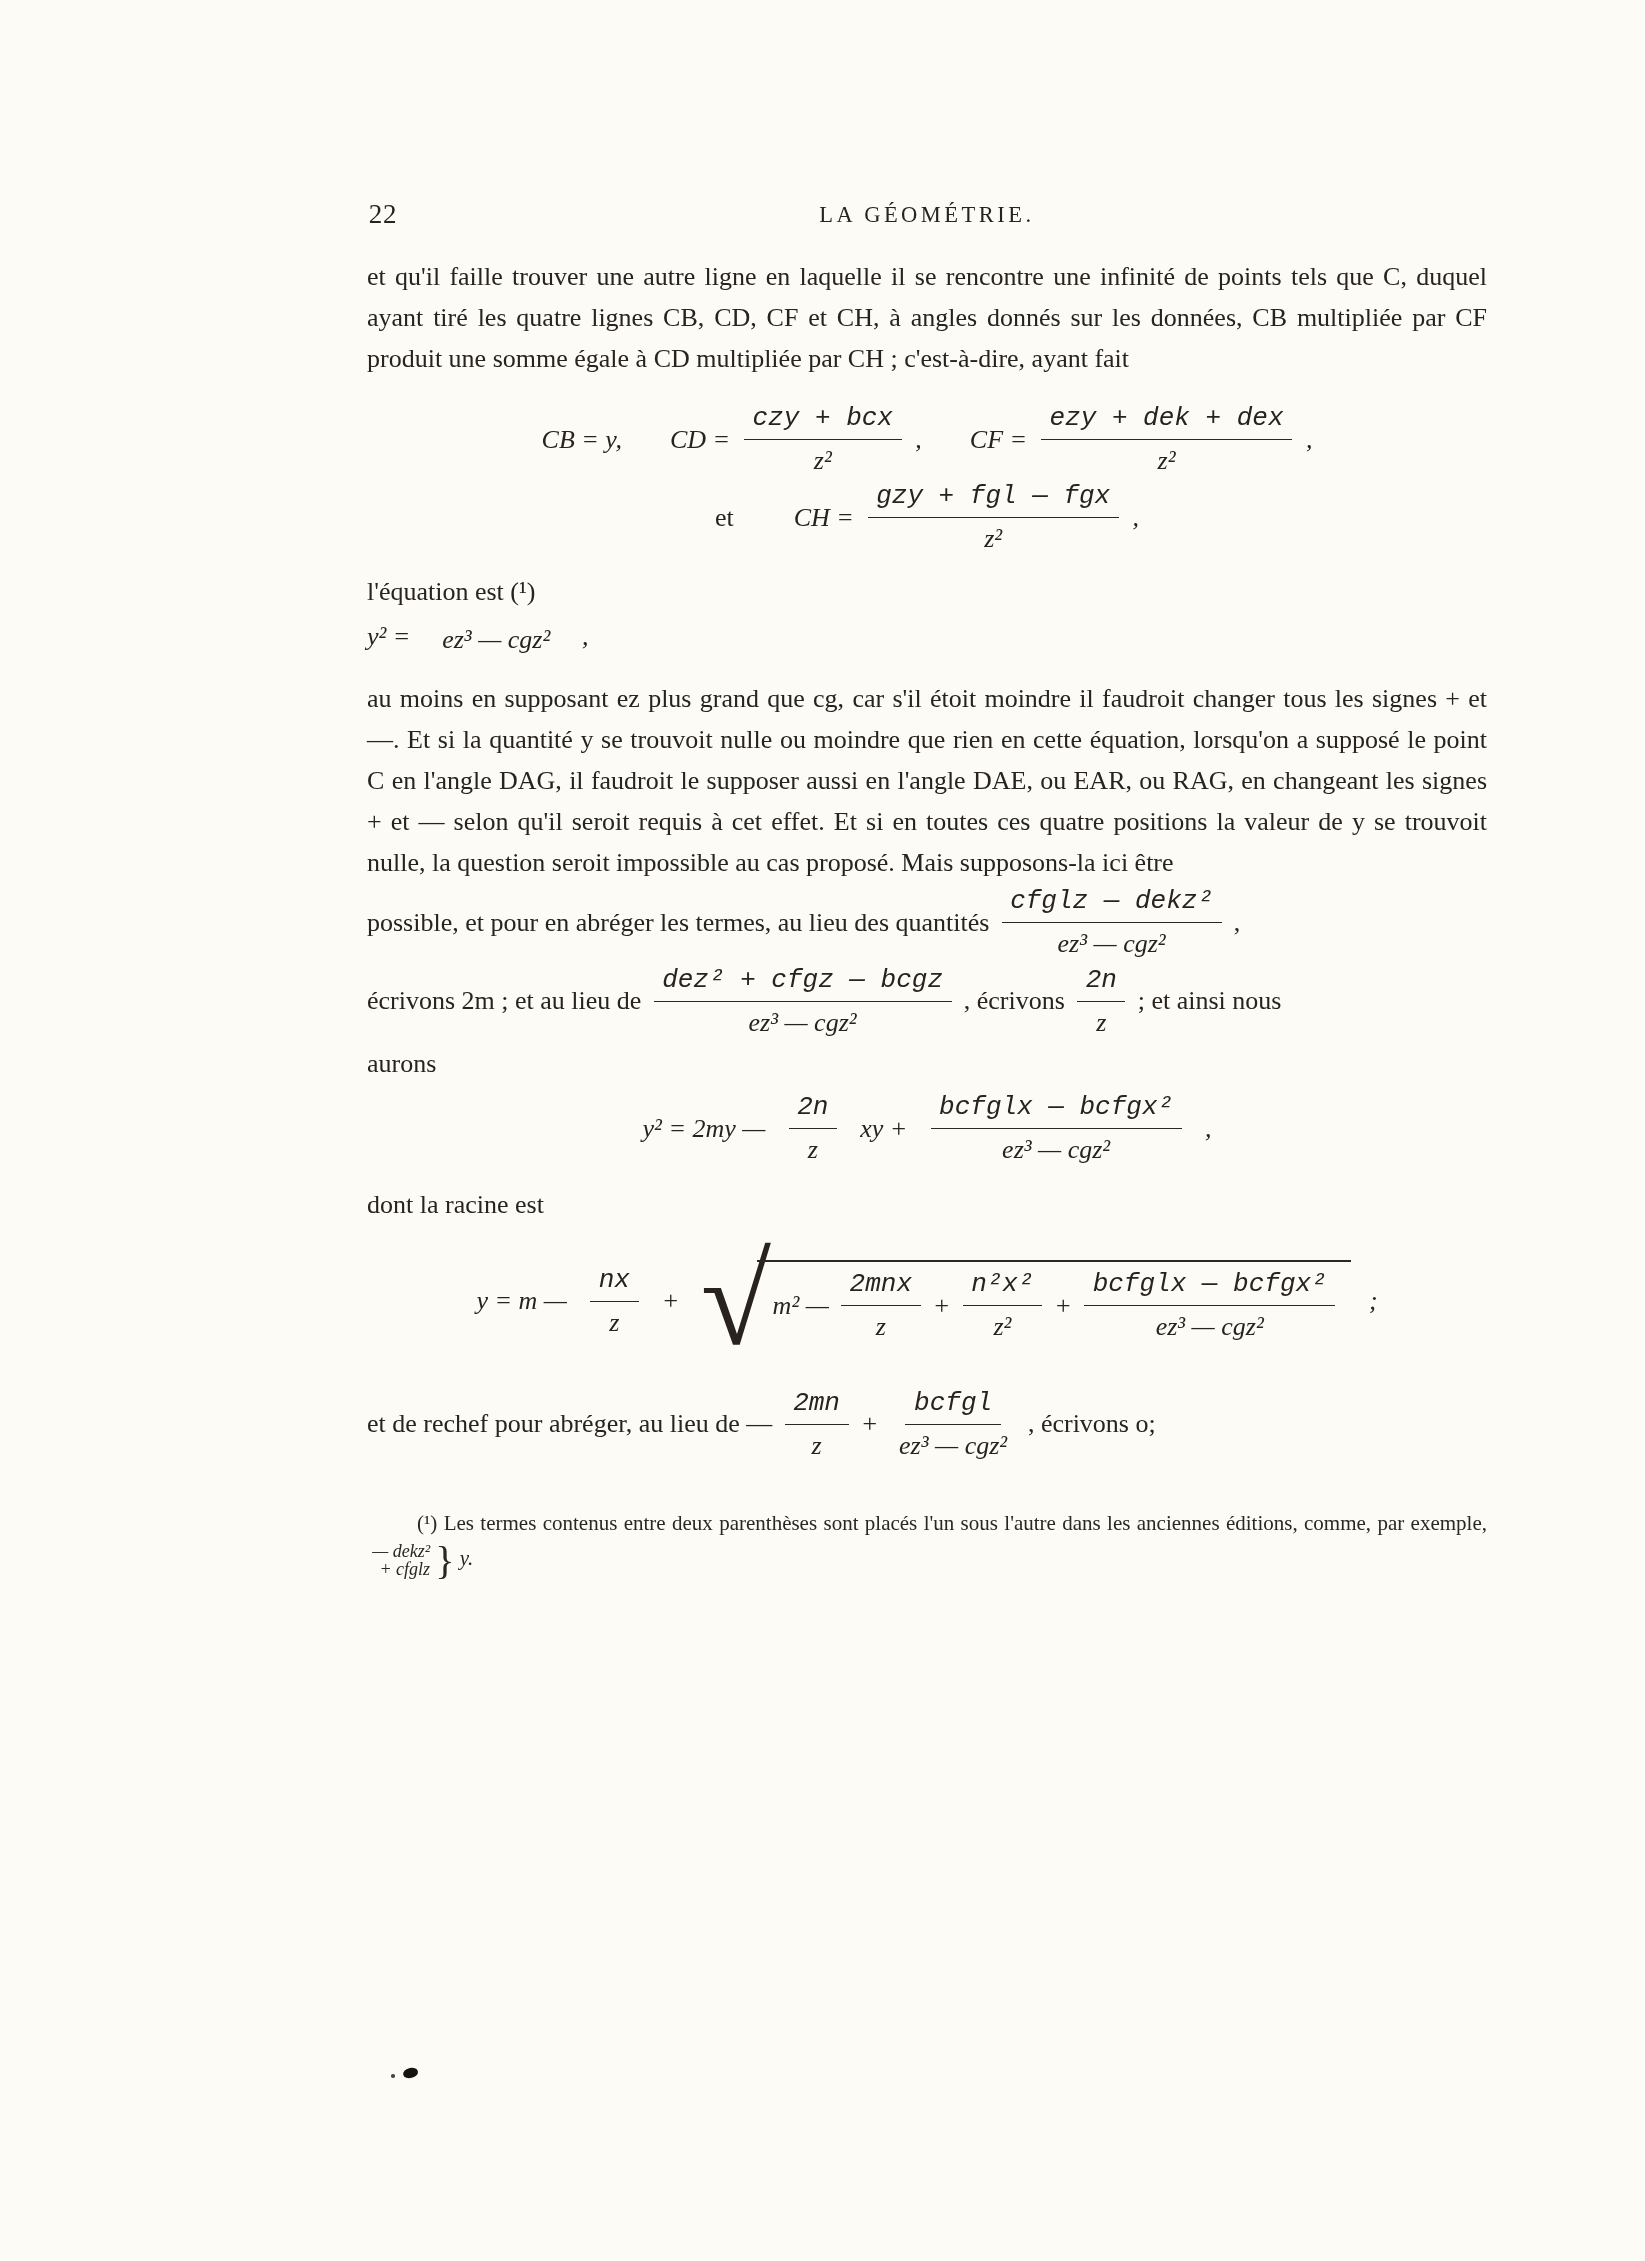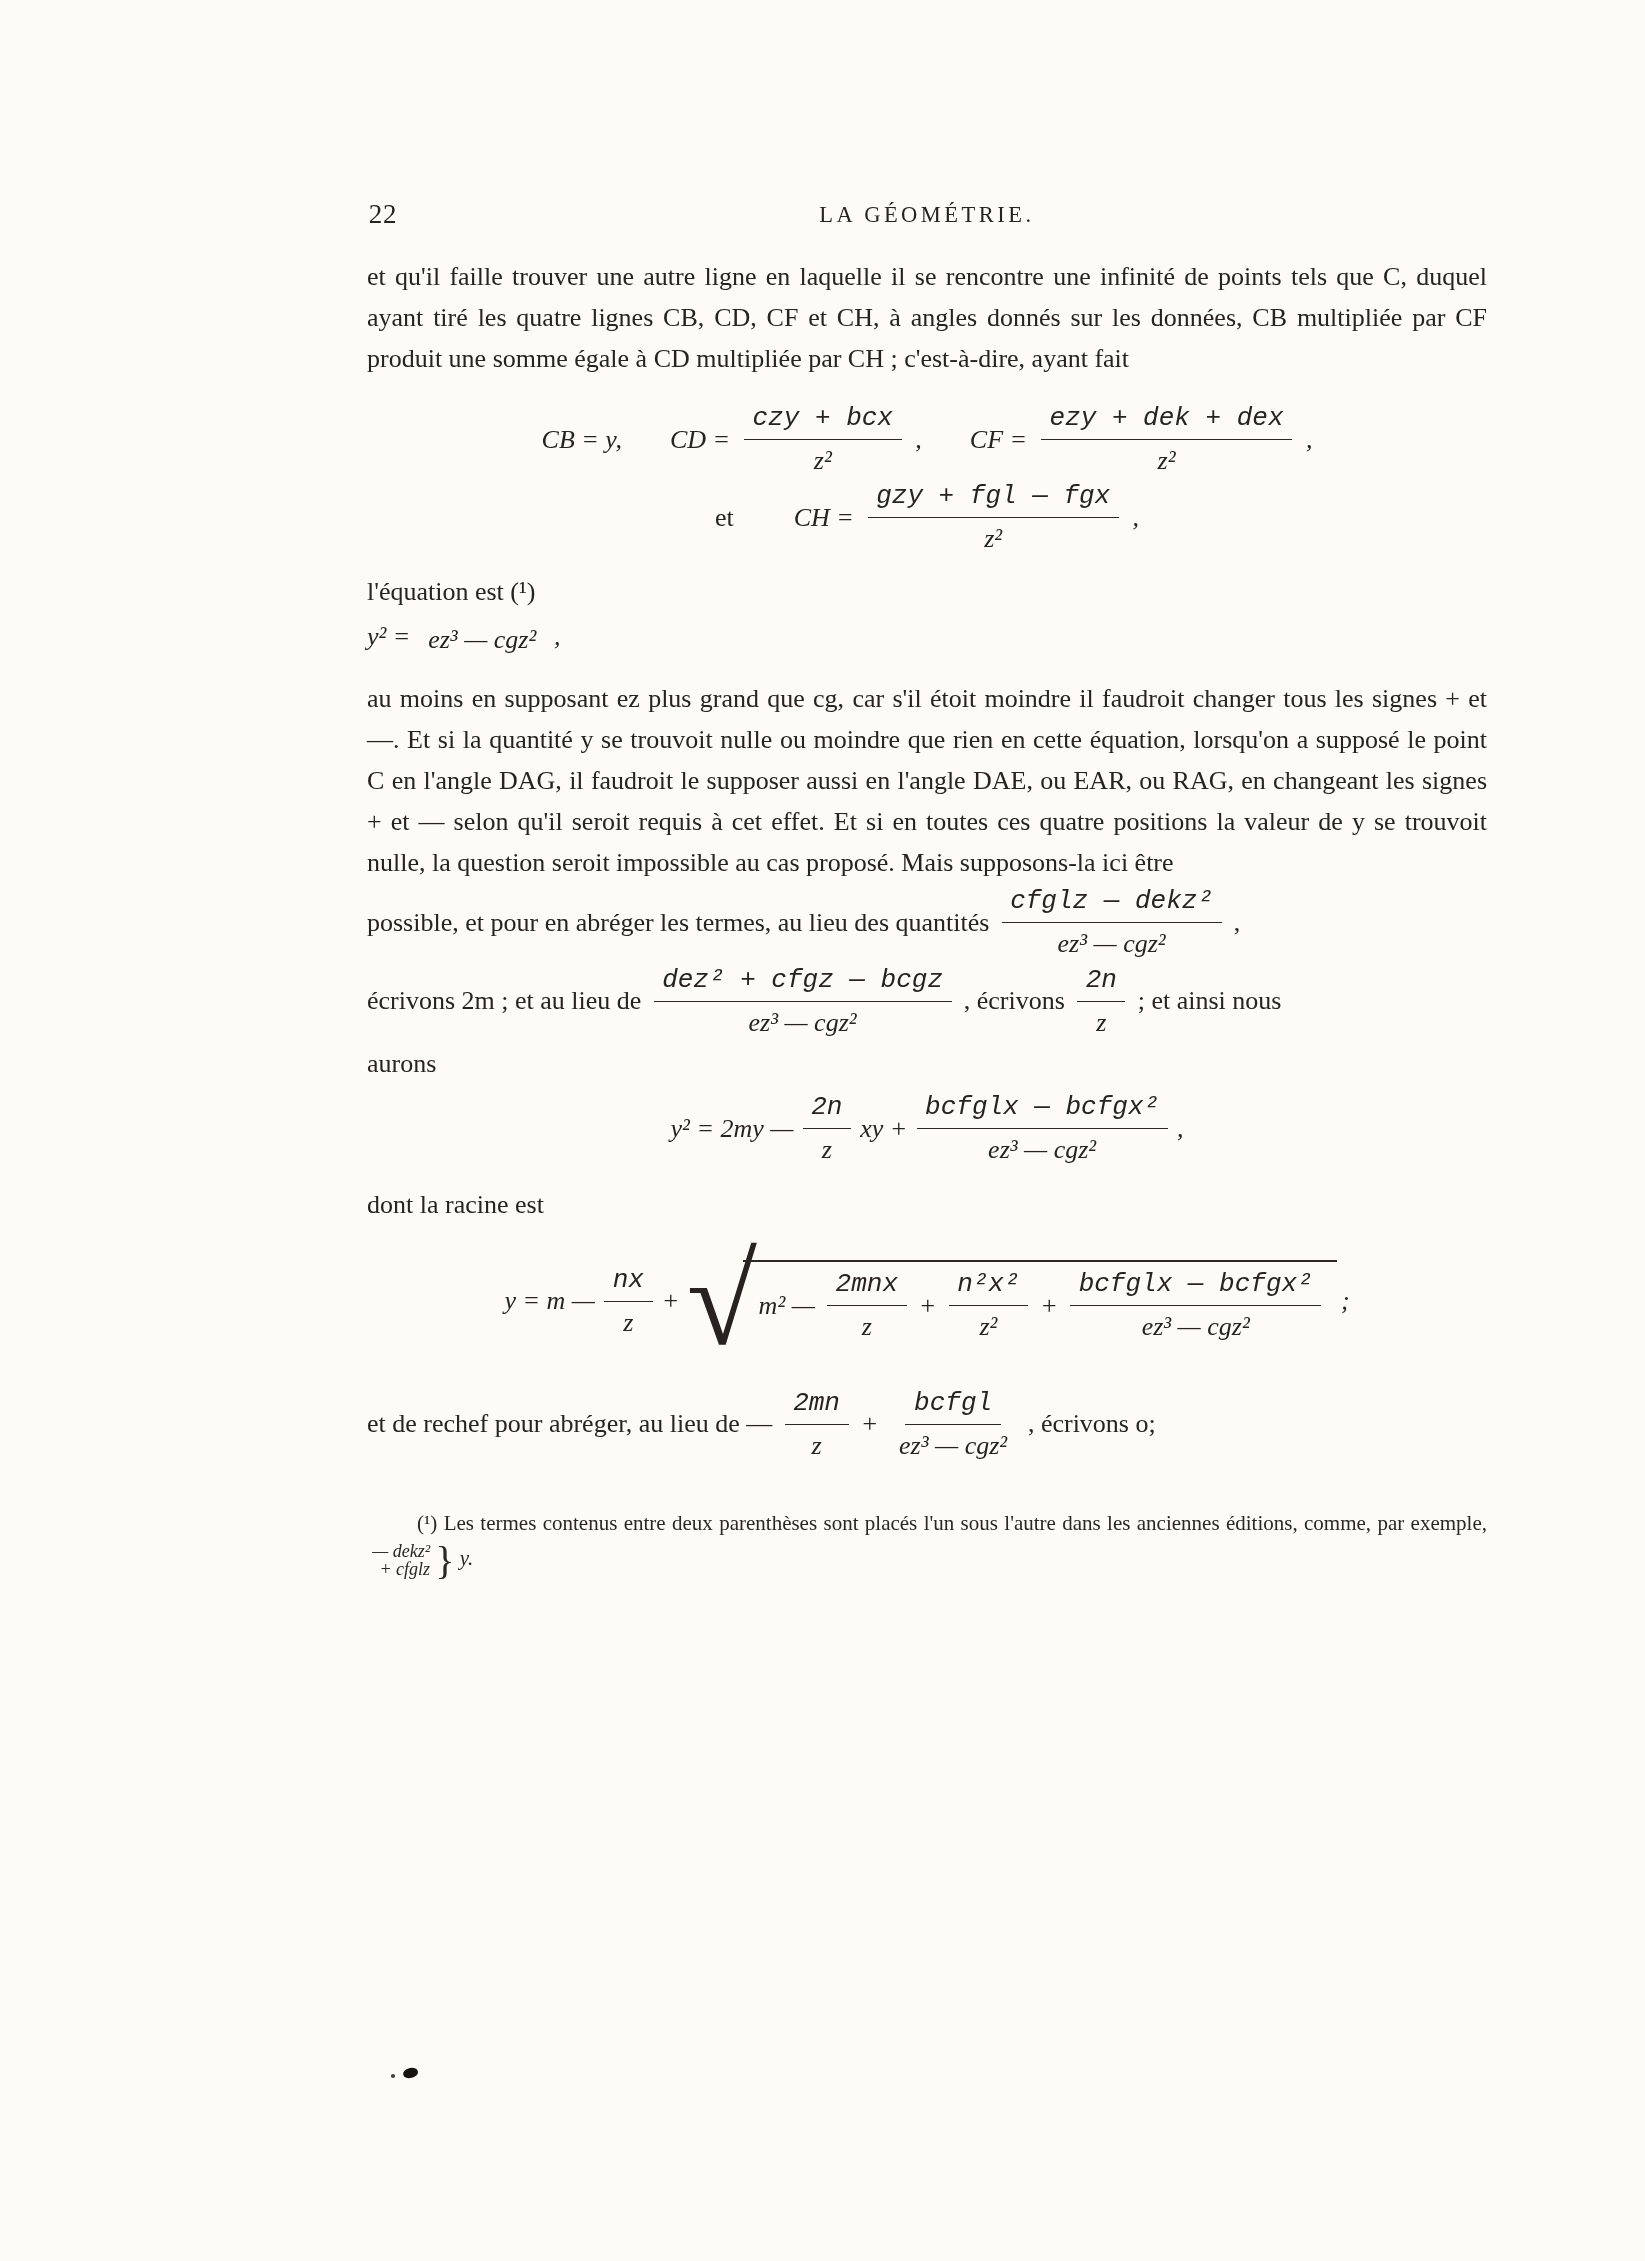--- a/index.html
+++ b/index.html
@@ -18,21 +18,21 @@
   .page-number{position:absolute;left:1.7px;top:3.5px;font-size:27px;letter-spacing:0.9px;}
   .running-title{text-align:center;font-size:22.5px;letter-spacing:3.5px;padding-top:7px;}
 
   .body{font-size:26px;line-height:41px;margin:0;}
   .justify{text-align:justify;}
   .math{font-style:italic;}
   .rm{font-style:normal;}
 
   .eq-row{
     display:flex;justify-content:center;align-items:center;
-    font-size:26px;font-style:italic;gap:4px;
+    font-size:26px;font-style:italic;gap:18px;
   }
   .eq-gap-lg{gap:48px;}
   .eq-group{display:inline-flex;align-items:center;gap:8.6px;}
 
   .frac{display:inline-flex;flex-direction:column;align-items:center;margin:0 5.2px;}
   .frac .num{padding:0 8.6px 6px;border-bottom:1.7px solid #2b2724;white-space:nowrap;text-align:center;font-family:Liberation Mono, monospace;}
   .frac .den{padding:6px 8.6px 0;white-space:nowrap;text-align:center;}
 
   .mixed-line{
     display:flex;align-items:center;font-size:26px;gap:7px;

